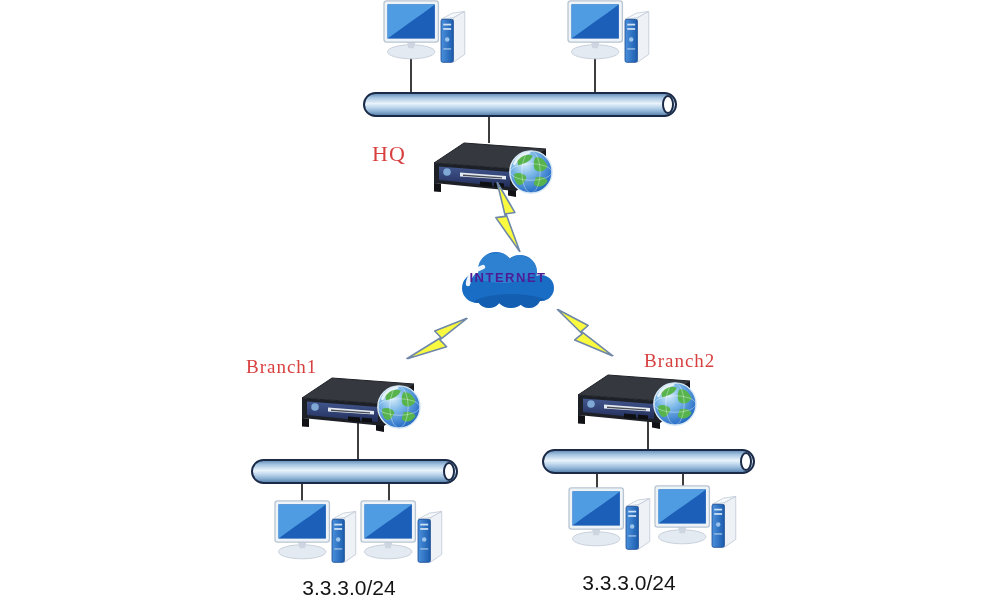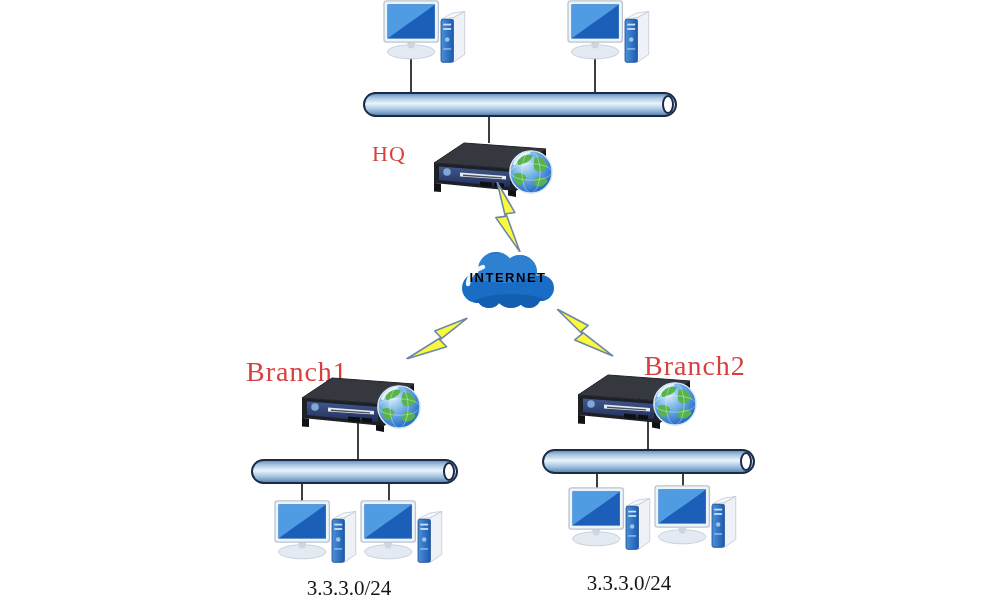--- a/index.html
+++ b/index.html
@@ -16,29 +16,29 @@
     position:absolute;right:1px;top:1px;bottom:1px;width:12px;border-radius:50%;
     background:#fff;border:2px solid #1b2b47;box-sizing:border-box;
   }
   .icon{position:absolute;}
   .icon svg{display:block;}
   .router-wrap{position:absolute;width:135px;height:62px;}
   .router-wrap .chassis{position:absolute;left:0;top:0;}
   .router-wrap .globe{position:absolute;left:78px;top:10px;}
   .site-label{
     position:absolute;color:#d84040;font-family:"Liberation Serif",serif;
-    font-size:28px;letter-spacing:1px;white-space:nowrap;
+    font-size:19px;letter-spacing:1px;white-space:nowrap;
   }
   .subnet-label{
     position:absolute;width:160px;text-align:center;color:#141414;
-    font-size:21px;font-family:Liberation Serif, serif;white-space:nowrap;
+    font-size:21px;font-family:Liberation Sans, sans-serif;white-space:nowrap;
   }
   .cloud-wrap{position:absolute;left:456px;top:246px;width:104px;height:66px;}
   .cloud-label{
-    position:absolute;left:0;right:0;top:24px;text-align:center;color:#000000;
+    position:absolute;left:0;right:0;top:24px;text-align:center;color:#4c1d95;
     font-size:13px;font-weight:bold;letter-spacing:1.5px;
   }
   .bolt{position:absolute;width:40px;height:70px;transform-origin:50% 50%;}
   .bolt-hq{left:486px;top:182px;transform:scaleX(-1);}
   .bolt-b1{left:419px;top:305px;transform:rotate(38deg);}
   .bolt-b2{left:563px;top:299px;transform:rotate(-32deg) scaleX(-1);}
 </style>
 </head>
 <body>
 

